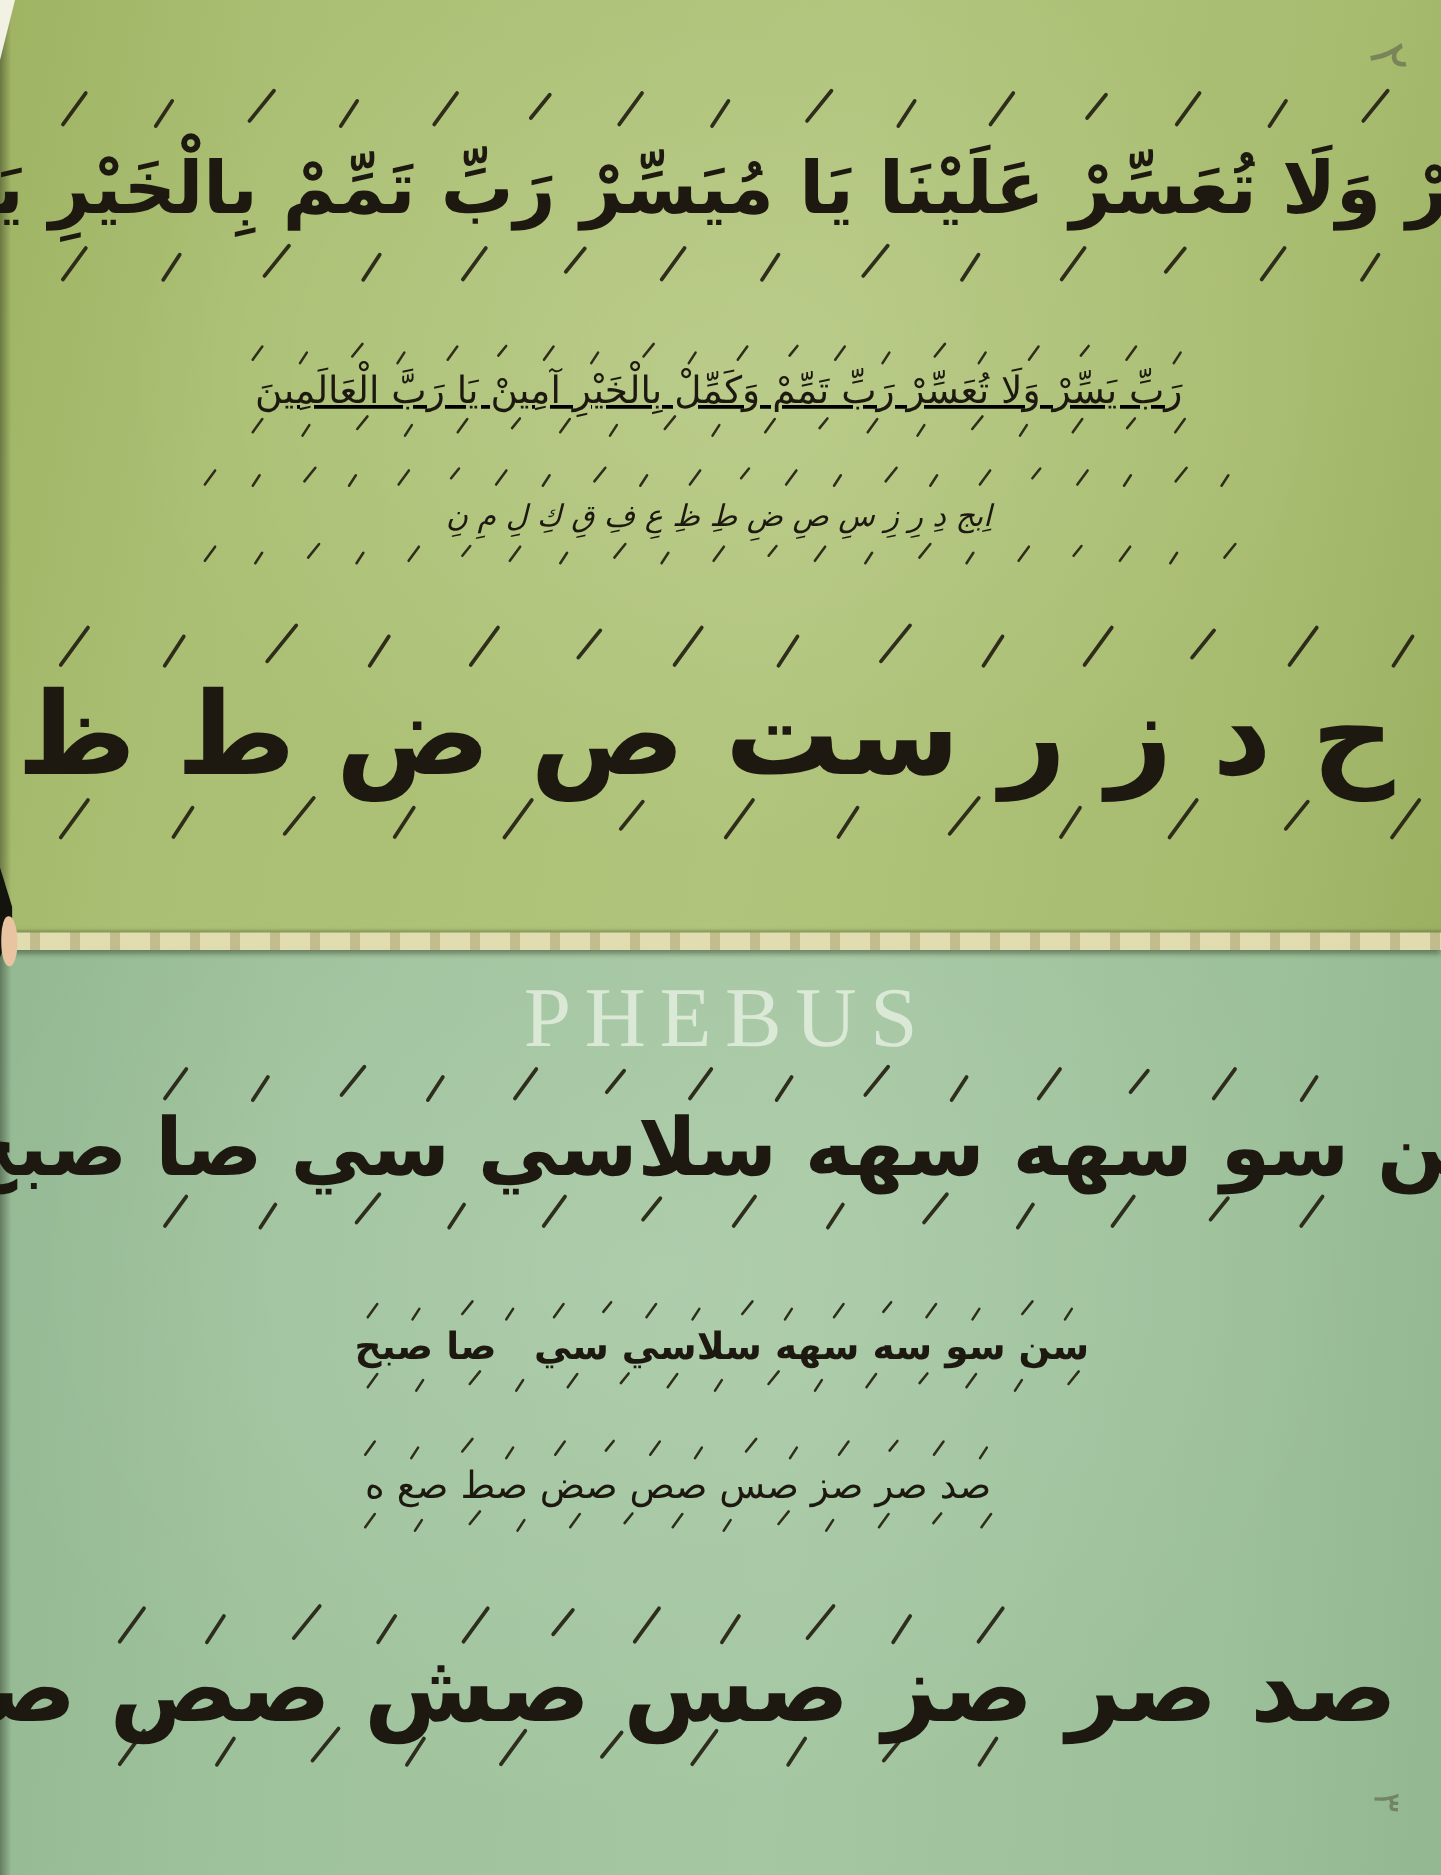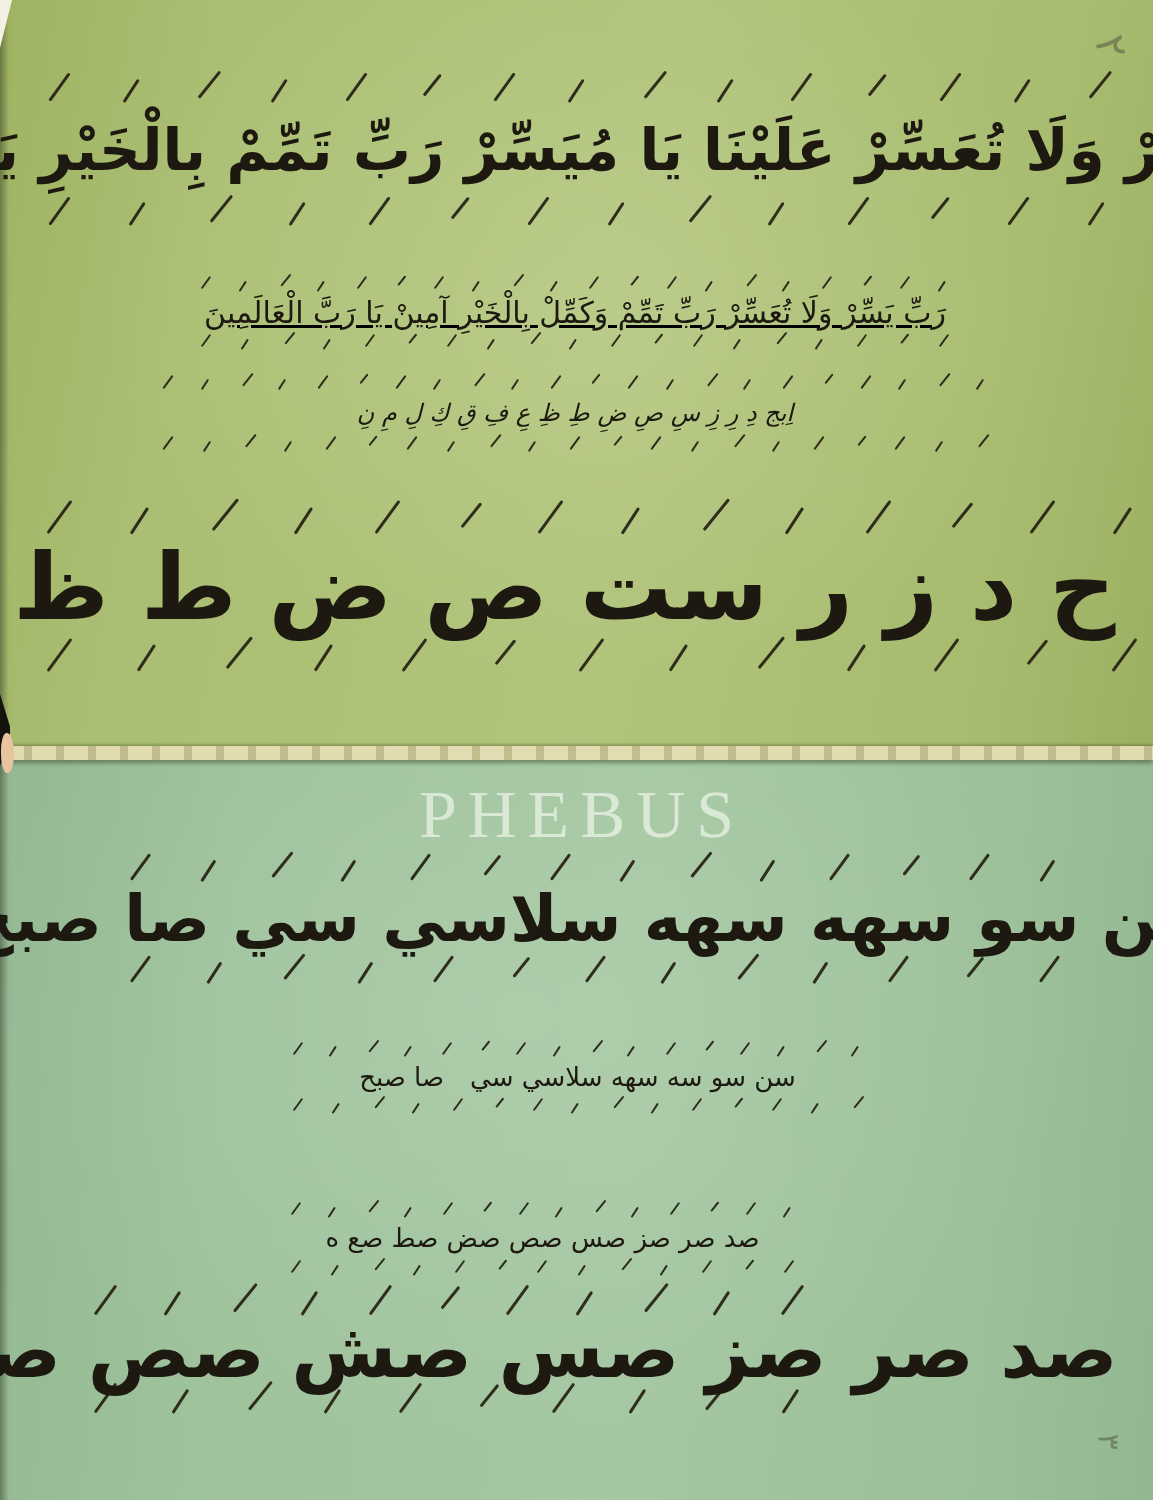--- a/index.html
+++ b/index.html
@@ -68,22 +68,22 @@
   .tick:nth-child(3n){transform:rotate(39deg) translateY(-3px);}
   .small .tick{width:2px;}
 
   
   #top-line-1{left:36px;top:52px;width:1086px;height:196px;--tick-h:34px;font-size:58px;}
   #top-line-2{left:190px;top:266px;width:770px;height:92px;--tick-h:15px;font-size:30px;text-decoration:underline;}
   #top-line-3{left:150px;top:364px;width:850px;height:98px;--tick-h:16px;font-size:24px;font-style:italic;}
   #top-line-4{left:36px;top:478px;width:1112px;height:218px;--tick-h:40px;font-size:92px;}
 
   #bot-line-1{left:120px;top:838px;width:950px;height:162px;--tick-h:32px;font-size:64px;}
-  #bot-line-2{left:285px;top:1032px;width:585px;height:90px;--tick-h:15px;font-size:26px;}
-  #bot-line-3{left:285px;top:1192px;width:515px;height:92px;--tick-h:15px;font-size:26px;}
+  #bot-line-2{left:285px;top:1032px;width:585px;height:90px;--tick-h:15px;font-size:30px;font-weight:bold;}
+  #bot-line-3{left:285px;top:1142px;width:515px;height:92px;--tick-h:15px;font-size:30px;}
   #bot-line-4{left:90px;top:1272px;width:718px;height:156px;--tick-h:36px;font-size:76px;}
 
   
   #watermark{
     position:absolute;left:0;right:0;top:738px;height:88px;z-index:10;
     display:flex;align-items:center;justify-content:center;
     font-family:"Liberation Serif","DejaVu Serif",serif;
     font-size:68px;letter-spacing:.16em;
     color:rgba(255,255,250,.58);
     text-indent:.16em;

